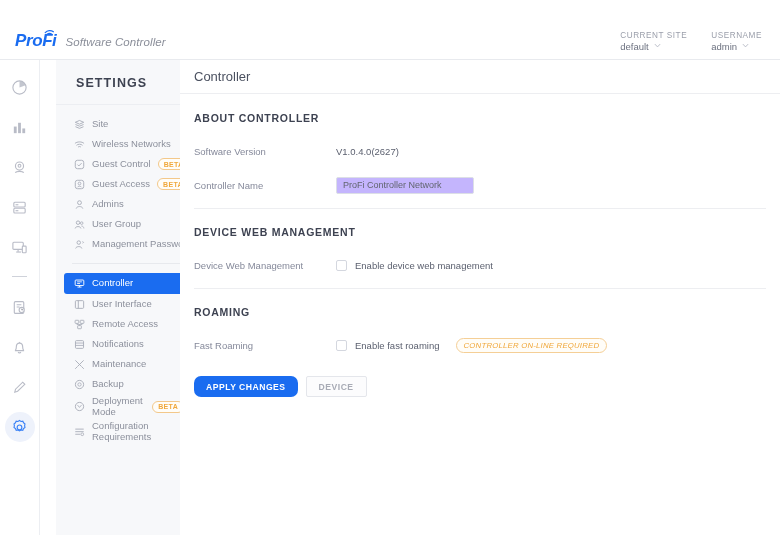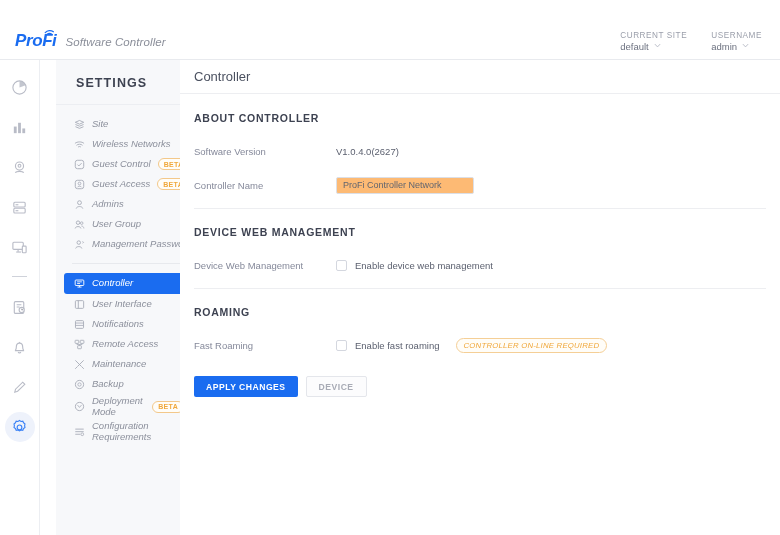--- a/index.html
+++ b/index.html
@@ -92,21 +92,21 @@
   }
   .menu-item.tall { height: 25px; align-items: center; }
   .menu-item .m-ico {
     width: 11px; height: 11px; flex: 0 0 11px;
     display: flex; align-items: center; justify-content: center;
   }
   .menu-item .m-ico svg { display: block; }
   .menu-item.selected {
     background: #1a6cf0; color: #fff; height: 21px;
   }
-  .m-label { line-height: 1.08; font-style: italic; }
+  .m-label { line-height: 1.08; }
   .m-label.two { font-size: 9.5px; }
   .beta {
     margin-left: auto; margin-right: 4px;
     font-size: 7px; font-weight: bold; color: #f0a83c;
     border: 1px solid #f3c88a; border-radius: 7px;
     padding: 1.5px 5px 1.5px 5px; letter-spacing: 0.3px;
     background: #fffdf8;
   }
   .menu-divider {
     height: 1px; background: #e7e9ed;
@@ -134,21 +134,21 @@
     min-height: 22px; margin-bottom: 12px;
   }
   .row-label {
     width: 142px; flex: 0 0 142px;
     font-size: 9.5px; color: #85899a;
   }
   .row-value { font-size: 9.5px; color: #5a5f6e; }
   .text-input {
     width: 138px; height: 17px;
     border: 1px solid #dcdfe6; border-radius: 2px;
-    background: #fdba74; font-size: 9px; color: #61656f;
+    background: #c4b5fd; font-size: 9px; color: #61656f;
     padding: 0 6px;
     font-family: "Liberation Sans", sans-serif;
   }
   .hr {
     height: 1px; background: #edeef1;
     margin: 10px 0 17px 0;
   }
   .check-row { display: flex; align-items: center; gap: 8px; }
   .cbox {
     width: 11px; height: 11px; flex: 0 0 11px;
@@ -163,21 +163,21 @@
     white-space: nowrap; background: #fffdf8; font-style: italic;
   }
   .btn-row { display: flex; gap: 8px; margin-top: 20px; }
   .btn {
     height: 21px; min-width: 56px; padding: 0 12px;
     border: none; border-radius: 2px;
     font-size: 8.6px; font-weight: bold; letter-spacing: 0.5px;
     font-family: "Liberation Sans", sans-serif;
     display: inline-flex; align-items: center; justify-content: center;
   }
-  .btn-primary { background: #1a6cf0; color: #fff; }
+  .btn-primary { background: #1a6cf0; color: #fff; border-radius: 7px; }
   .btn-ghost {
     background: #fcfcfd; color: #a8abb5;
     border: 1px solid #e4e6eb;
   }
 </style>
 </head>
 <body>
 
 <div id="app">
 
@@ -402,37 +402,37 @@
             <rect x="1.5" y="1.8" width="9" height="8.4" rx="1" fill="none" stroke="#a9adb8" stroke-width="1"></rect>
             <path d="M4.7 1.8 v8.4" stroke="#a9adb8" stroke-width="1"></path>
           </svg>
         </span>
         <span class="m-label">User Interface</span>
       </div>
 
       <div class="menu-item">
         <span class="m-ico">
           <svg width="11" height="11" viewBox="0 0 12 12">
-            <rect x="1.6" y="1.8" width="8.8" height="8.4" rx="1" fill="none" stroke="#a9adb8" stroke-width="1"></rect>
-            <path d="M1.6 4.4 h8.8 M1.6 7.0 h8.8" stroke="#a9adb8" stroke-width="0.9"></path>
-          </svg>
-        </span>
-        <span class="m-label">Notifications</span>
-      </div>
-
-      <div class="menu-item">
-        <span class="m-ico">
-          <svg width="11" height="11" viewBox="0 0 12 12">
             <rect x="1.2" y="1.4" width="4" height="3.4" rx="0.6" fill="none" stroke="#a9adb8" stroke-width="0.95"></rect>
             <rect x="6.8" y="1.4" width="4" height="3.4" rx="0.6" fill="none" stroke="#a9adb8" stroke-width="0.95"></rect>
             <rect x="4" y="7.2" width="4" height="3.4" rx="0.6" fill="none" stroke="#a9adb8" stroke-width="0.95"></rect>
             <path d="M3.2 4.8 v1.2 h5.6 v-1.2 M6 6 v1.2" stroke="#a9adb8" stroke-width="0.85" fill="none"></path>
           </svg>
         </span>
         <span class="m-label">Remote Access</span>
+      </div>
+
+      <div class="menu-item">
+        <span class="m-ico">
+          <svg width="11" height="11" viewBox="0 0 12 12">
+            <rect x="1.6" y="1.8" width="8.8" height="8.4" rx="1" fill="none" stroke="#a9adb8" stroke-width="1"></rect>
+            <path d="M1.6 4.4 h8.8 M1.6 7.0 h8.8" stroke="#a9adb8" stroke-width="0.9"></path>
+          </svg>
+        </span>
+        <span class="m-label">Notifications</span>
       </div>
 
       <div class="menu-item">
         <span class="m-ico">
           <svg width="11" height="11" viewBox="0 0 12 12">
             <g fill="none" stroke="#a9adb8" stroke-width="1" stroke-linecap="round">
               <path d="M1.8 1.8 L7.6 7.6"></path>
               <path d="M10.2 1.8 L4.4 7.6"></path>
               <path d="M8.4 8.4 L10.4 10.4"></path>
               <path d="M3.6 8.4 L1.6 10.4"></path>

